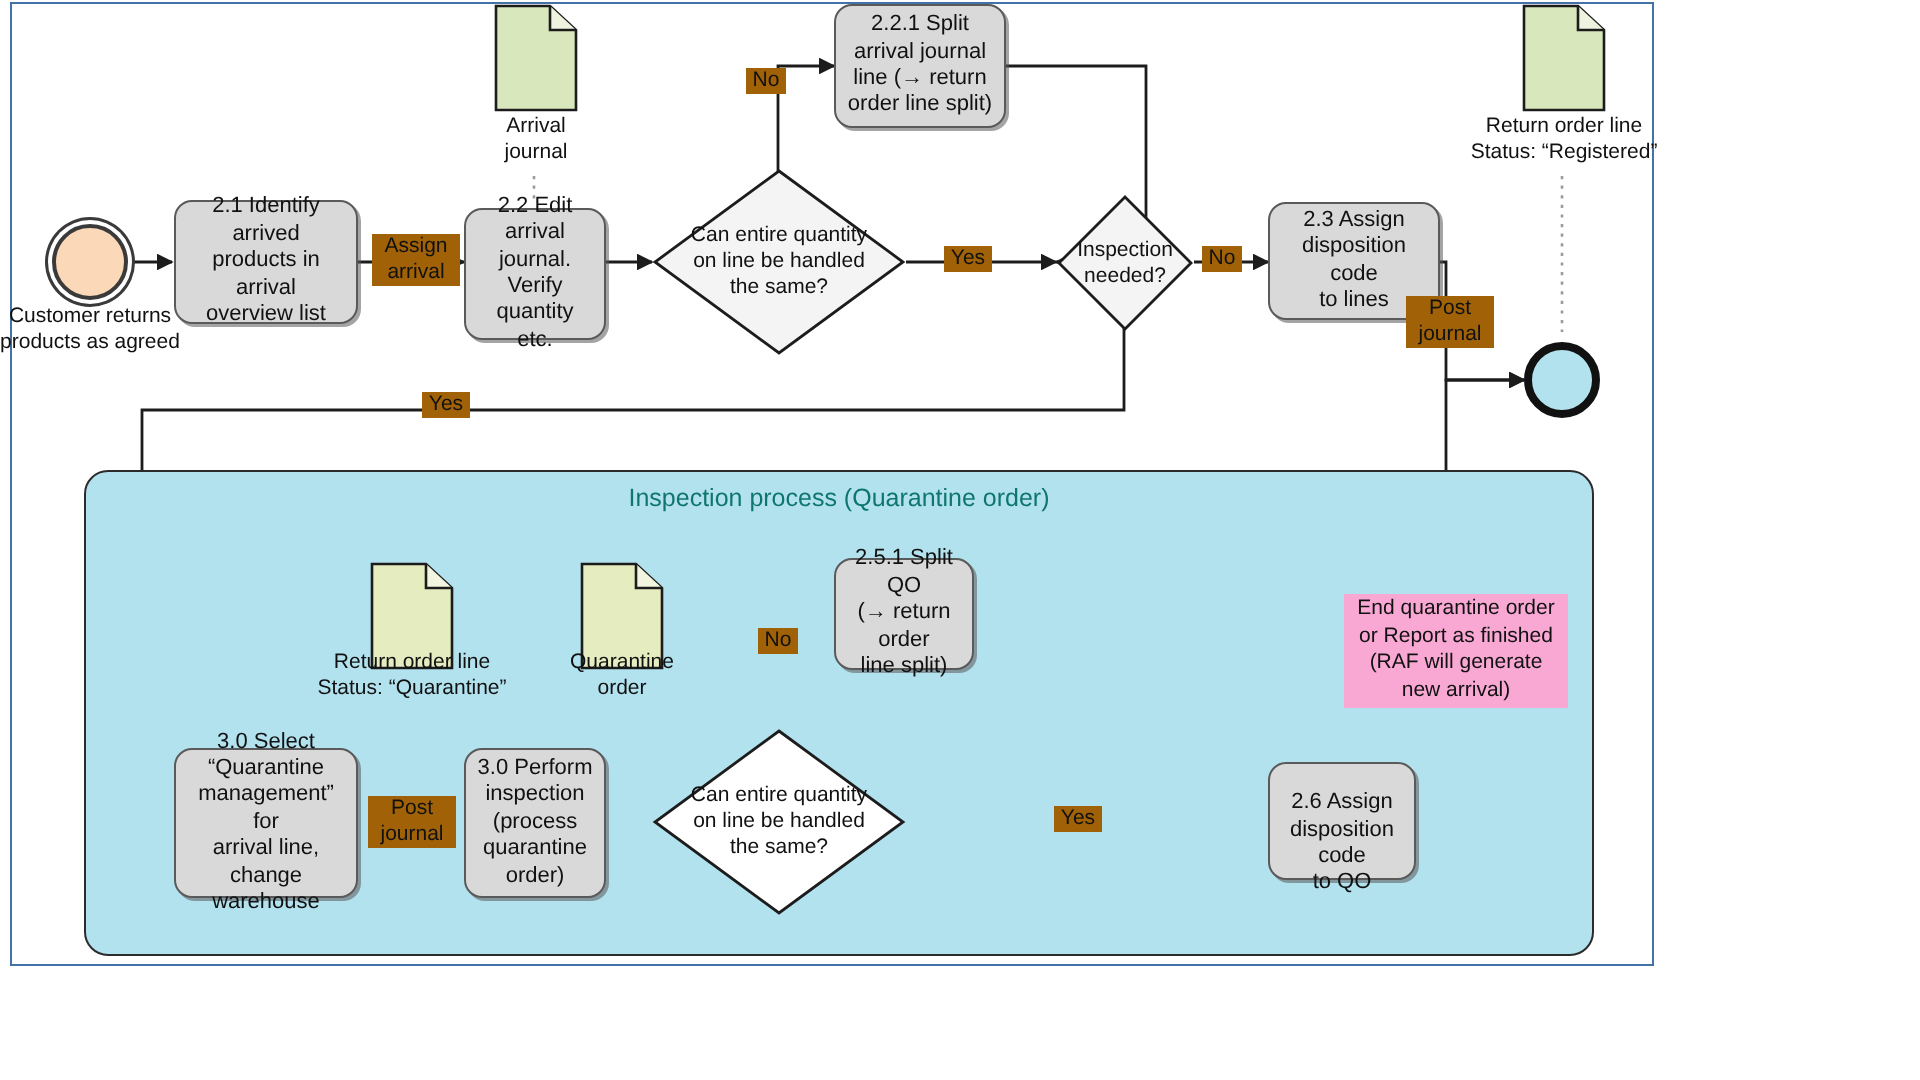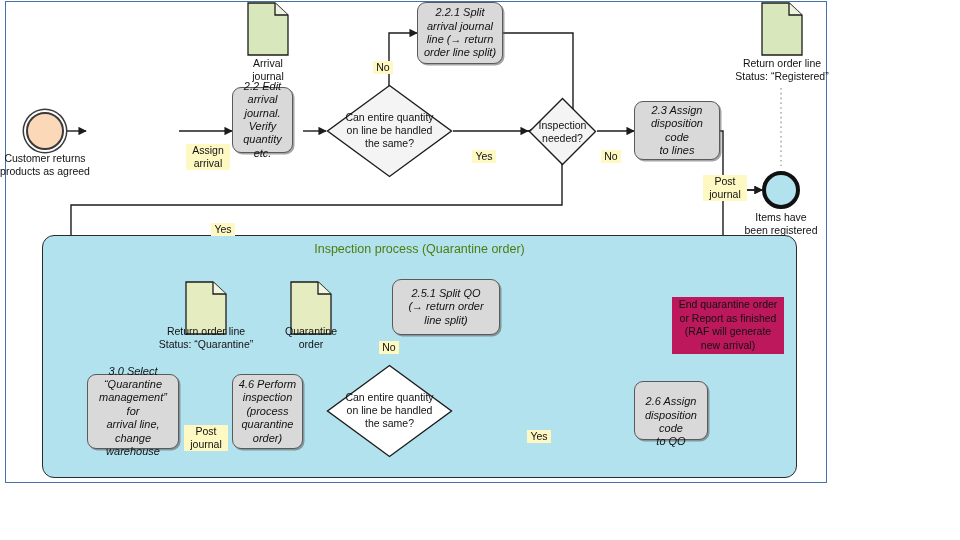--- a/index.html
+++ b/index.html
@@ -43,41 +43,40 @@
     box-sizing: border-box;
     background: #b3e2ef;
     border: 1.5px solid #2b2b2b;
     border-radius: 12px;
   }
   .pool-title {
     position: absolute;
     width: 100%;
     text-align: center;
     font-size: 12.5px;
-    color: #4d7c0f;
+    color: #0f766e;
     top: 6px;
     left: 0;
   }
   
   .task {
     position: absolute;
     box-sizing: border-box;
     background: #d9d9d9;
     border: 1.4px solid #5a5a5a;
     border-radius: 9px;
     display: flex;
     align-items: center;
     justify-content: flex-start;
     text-align: center;
     font-size: 11px;
     line-height: 1.22;
     color: #111111;
     padding: 3px 4px;
     box-shadow: 1.5px 1.5px 0 rgba(90,90,90,0.55);
-    font-style: italic;
   }
   .task span { display: block; width: 100%; }
   
   .gateway {
     position: absolute;
   }
   .gateway .diamond {
     position: absolute;
     left: 0; top: 0;
     width: 100%; height: 100%;
@@ -125,32 +124,31 @@
     position: absolute;
     text-align: center;
     font-size: 10.5px;
     line-height: 1.25;
     color: #111111;
     width: 170px;
   }
   
   .edge-label {
     position: absolute;
-    background: #fef9c3;
+    background: #a16207;
     font-size: 10.5px;
     line-height: 1.22;
     color: #111111;
     text-align: center;
     padding: 0 1px;
     white-space: pre-line;
-    margin-top: 27px;
   }
   .annotation {
     position: absolute;
-    background: #be185d;
+    background: #f9a8d4;
     font-size: 10.5px;
     line-height: 1.3;
     color: #111111;
     text-align: center;
     padding: 1px 3px;
     white-space: pre-line;
   }
 </style>
 </head>
 <body>
@@ -212,22 +210,20 @@
 
   <div class="pool" style="left:42px; top:235px; width:755px; height:243px;">
     <div class="pool-title">Inspection process (Quarantine order)</div>
   </div>
 
   <div class="event start" style="left:26px; top:112px; width:38px; height:38px;"></div>
   <div class="event-label" style="left:-40px; top:152px; width:170px; white-space:pre-line;">Customer returns
 products as agreed</div>
 
   <div class="event end" style="left:762px; top:171px; width:38px; height:38px;"></div>
-  <div class="event-label" style="left:696px; top:211px; width:170px; white-space:pre-line;">Items have
-been registered</div>
 
   <div class="doc" style="left:247px; top:2px; width:42px; height:54px;">
     <svg width="42" height="54" viewBox="0 0 42 54" xmlns="http://www.w3.org/2000/svg">
       <path d="M1 1 H28 L41 13 V53 H1 Z" fill="#d9e8bc" stroke="#1c1c1c" stroke-width="1.3"></path>
       <path d="M28 1 V13 H41" fill="#eef3e0" stroke="#1c1c1c" stroke-width="1.3"></path>
     </svg>
   </div>
   <div class="doc-label" style="left:183px; top:57px; width:170px; white-space:pre-line;">Arrival
 journal</div>
 
@@ -251,22 +247,27 @@
 
   <div class="doc" style="left:290px; top:281px; width:42px; height:54px;">
     <svg width="42" height="54" viewBox="0 0 42 54" xmlns="http://www.w3.org/2000/svg">
       <path d="M1 1 H28 L41 13 V53 H1 Z" fill="#e5ecbf" stroke="#1c1c1c" stroke-width="1.3"></path>
       <path d="M28 1 V13 H41" fill="#f2f5df" stroke="#1c1c1c" stroke-width="1.3"></path>
     </svg>
   </div>
   <div class="doc-label" style="left:226px; top:325px; width:170px; white-space:pre-line;">Quarantine
 order</div>
 
-
-  <div class="task" style="left:232px; top:87px; width:61px; height:66px;">
+  <div class="task" style="left:87px; top:100px; width:92px; height:62px;">
+    <span style="white-space:pre-line;">2.1 Identify arrived
+products in arrival
+overview list</span>
+  </div>
+
+  <div class="task" style="left:232px; top:104px; width:71px; height:66px;">
     <span style="white-space:pre-line;">2.2  Edit
 arrival journal.
 Verify quantity
 etc.</span>
   </div>
 
   <div class="task" style="left:417px; top:2px; width:86px; height:62px;">
     <span style="white-space:pre-line;">2.2.1 Split
 arrival journal
 line (→ return
@@ -281,28 +282,28 @@
 
   <div class="task" style="left:87px; top:374px; width:92px; height:75px;">
     <span style="white-space:pre-line;">3.0 Select
 “Quarantine
 management” for
 arrival line, change
 warehouse</span>
   </div>
 
   <div class="task" style="left:232px; top:374px; width:71px; height:75px;">
-    <span style="white-space:pre-line;">4.6 Perform
+    <span style="white-space:pre-line;">3.0 Perform
 inspection
 (process
 quarantine
 order)</span>
   </div>
 
-  <div class="task" style="left:392px; top:279px; width:108px; height:56px;">
+  <div class="task" style="left:417px; top:279px; width:70px; height:56px;">
     <span style="white-space:pre-line;">2.5.1 Split QO
 (→ return order
 line split)</span>
   </div>
 
   <div class="task" style="left:634px; top:381px; width:74px; height:59px;">
     <span style="white-space:pre-line;margin-top:23px;">2.6 Assign
 disposition code
 to QO</span>
   </div>

